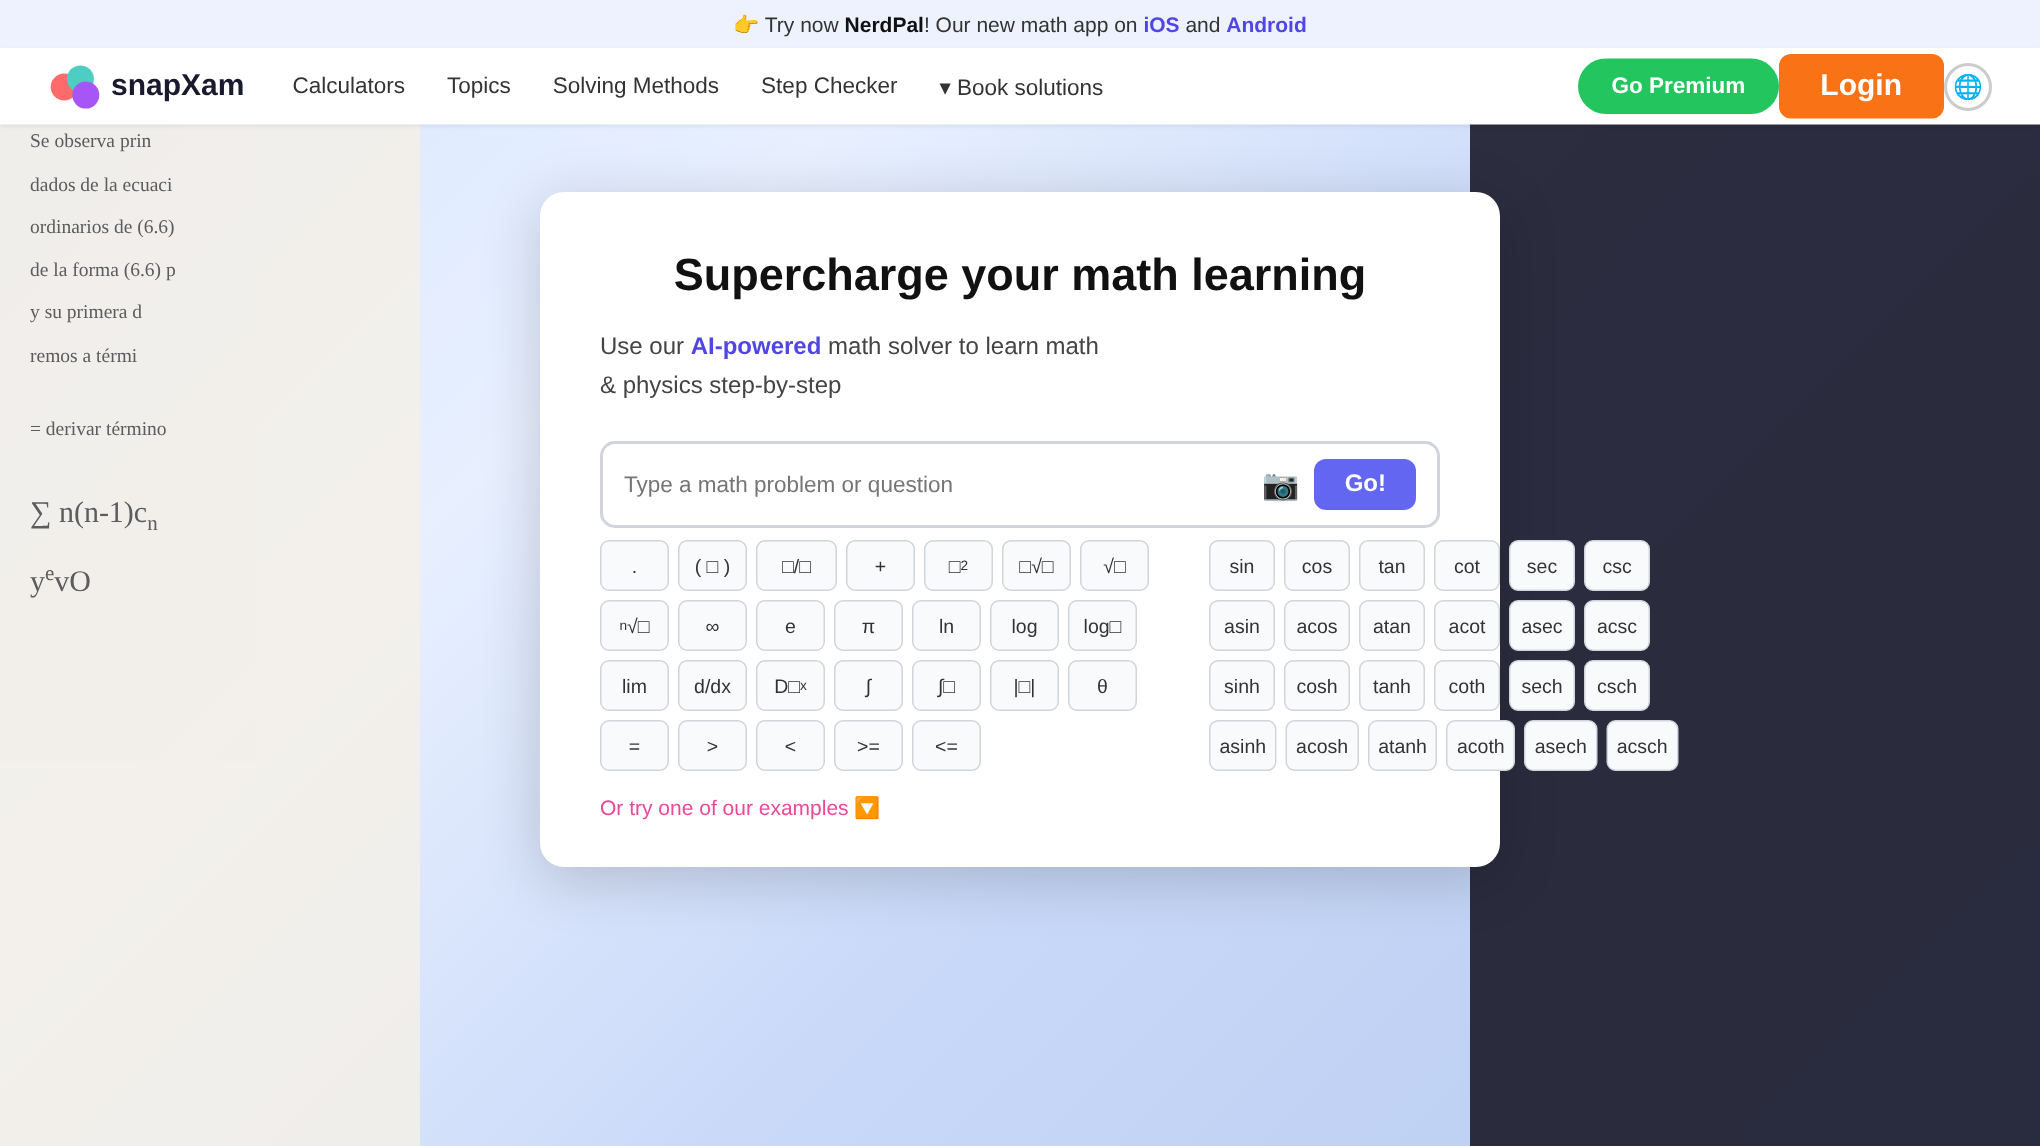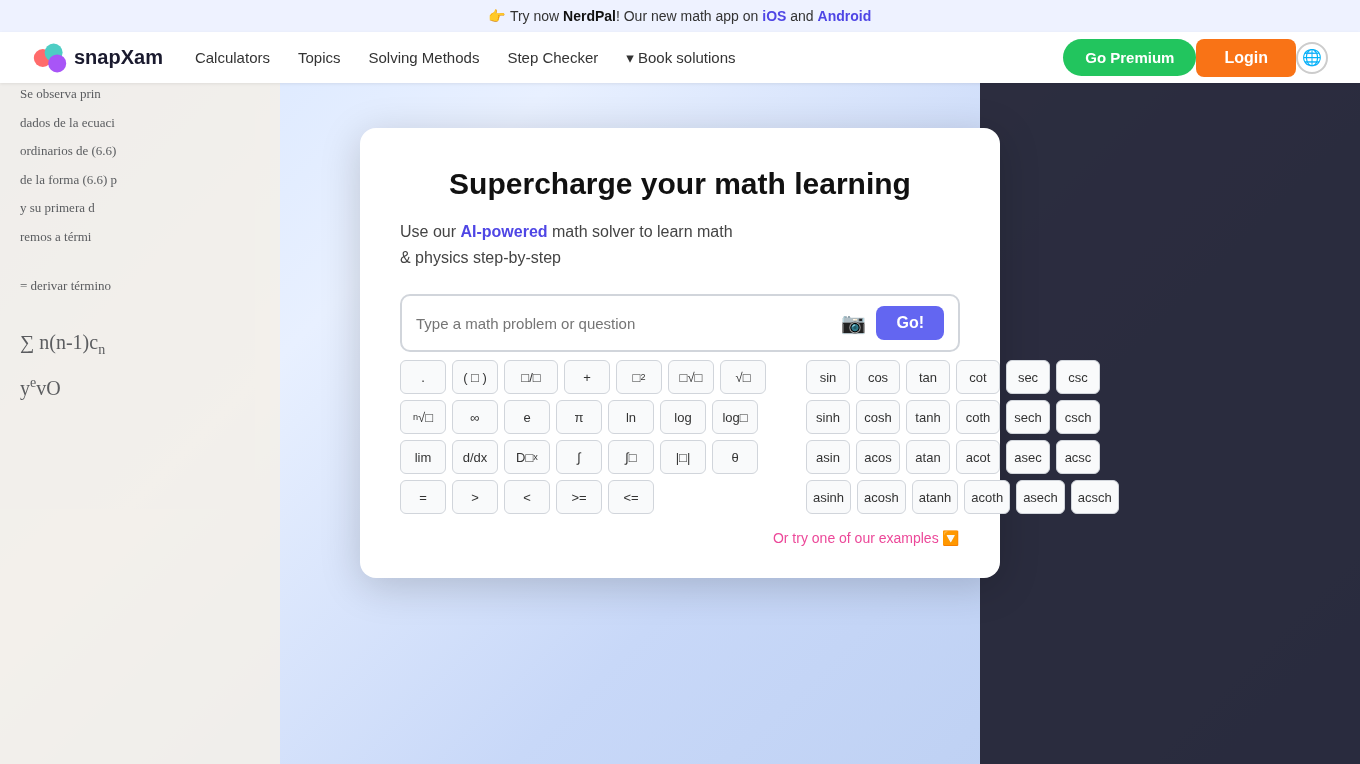--- a/index.html
+++ b/index.html
@@ -75,21 +75,21 @@
       font-size: 15px;
       font-weight: 600;
       cursor: pointer;
     }
     .btn-login {
       background: #f97316;
       color: #fff;
       border: none;
       padding: 10px 28px;
       border-radius: 8px;
-      font-size: 16px;
+      font-size: 20px;
       font-weight: 600;
       cursor: pointer;
     }
     .lang-icon {
       width: 32px;
       height: 32px;
       border: 2px solid #ccc;
       border-radius: 50%;
       display: flex;
       align-items: center;
@@ -283,21 +283,21 @@
       color: #333;
       cursor: pointer;
       display: flex;
       align-items: center;
       justify-content: center;
       padding: 0 6px;
     }
 
     
     .try-examples {
-      text-align: right;
+      text-align: left;
       margin-top: 16px;
       font-size: 14px;
       color: #7c3aed;
       font-weight: 500;
       cursor: pointer;
     }
     .try-examples span { color: #ec4899; }
 
     
     .navbar-wrapper {
@@ -419,34 +419,34 @@
       <div class="calc-right">
         <div class="trig-row">
           <button class="trig-btn">sin</button>
           <button class="trig-btn">cos</button>
           <button class="trig-btn">tan</button>
           <button class="trig-btn">cot</button>
           <button class="trig-btn">sec</button>
           <button class="trig-btn">csc</button>
         </div>
         <div class="trig-row">
+          <button class="trig-btn">asin</button>
+          <button class="trig-btn">acos</button>
+          <button class="trig-btn">atan</button>
+          <button class="trig-btn">acot</button>
+          <button class="trig-btn">asec</button>
+          <button class="trig-btn">acsc</button>
+        </div>
+        <div class="trig-row">
           <button class="trig-btn">sinh</button>
           <button class="trig-btn">cosh</button>
           <button class="trig-btn">tanh</button>
           <button class="trig-btn">coth</button>
           <button class="trig-btn">sech</button>
           <button class="trig-btn">csch</button>
-        </div>
-        <div class="trig-row">
-          <button class="trig-btn">asin</button>
-          <button class="trig-btn">acos</button>
-          <button class="trig-btn">atan</button>
-          <button class="trig-btn">acot</button>
-          <button class="trig-btn">asec</button>
-          <button class="trig-btn">acsc</button>
         </div>
         <div class="trig-row">
           <button class="trig-btn">asinh</button>
           <button class="trig-btn">acosh</button>
           <button class="trig-btn">atanh</button>
           <button class="trig-btn">acoth</button>
           <button class="trig-btn">asech</button>
           <button class="trig-btn">acsch</button>
         </div>
       </div>

